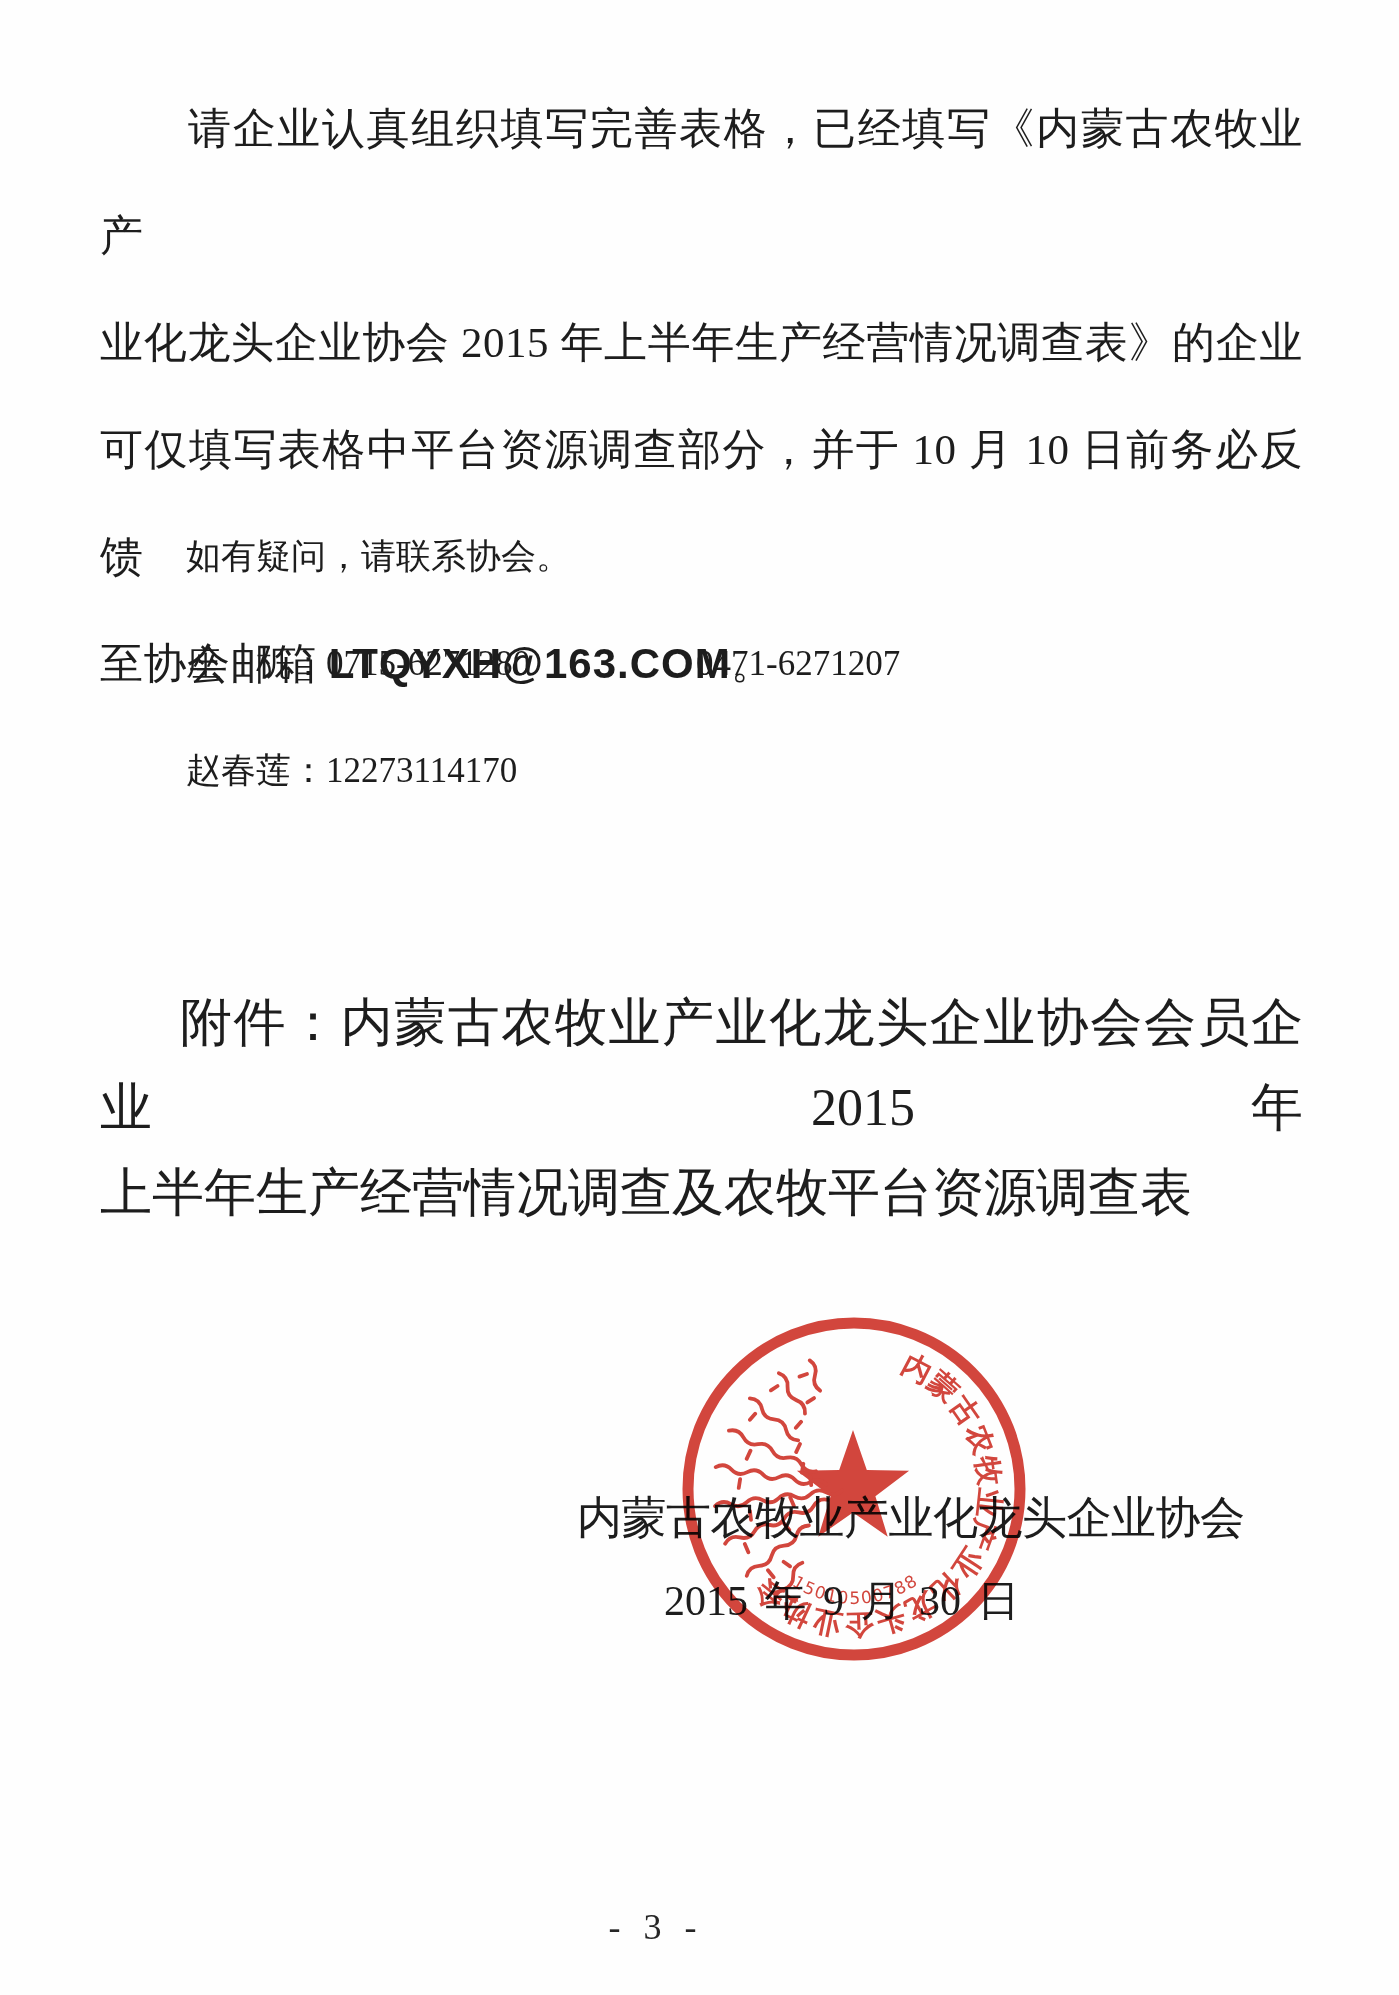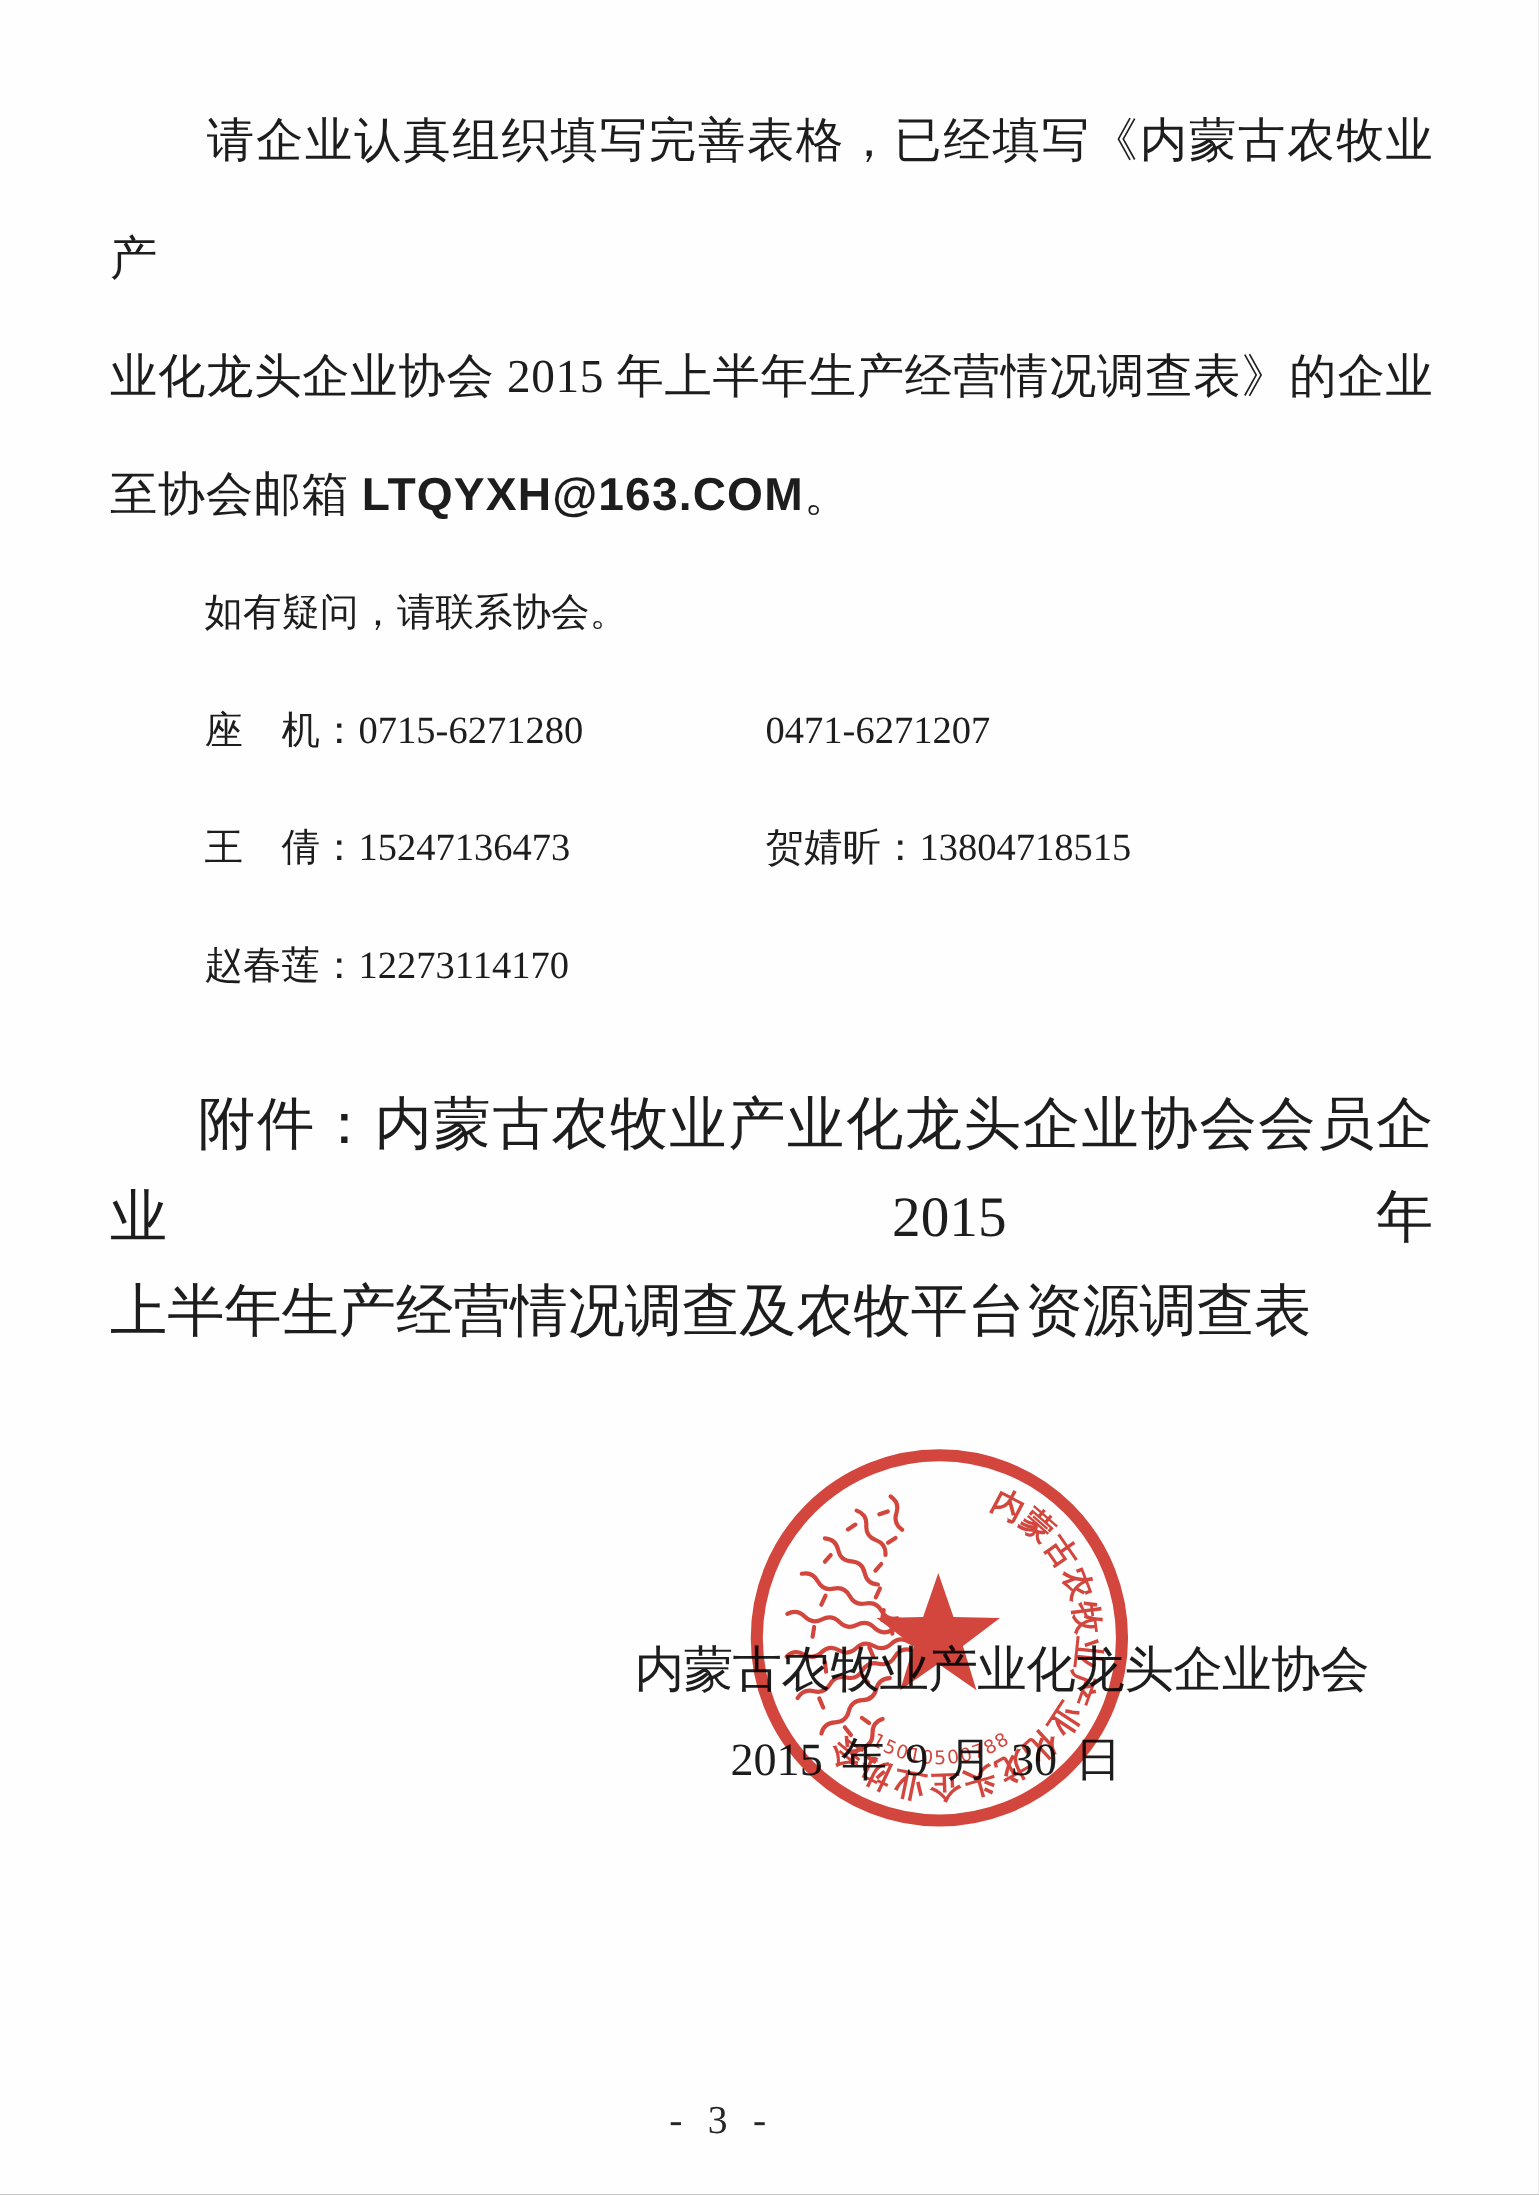--- a/index.html
+++ b/index.html
@@ -68,30 +68,28 @@
   .stamp svg { display:block; }
 </style>
 </head>
 <body>
 
 <div class="page">
 
   <section class="abs para1">
     <div class="jl indent">请企业认真组织填写完善表格，已经填写《内蒙古农牧业产</div>
     <div class="jl">业化龙头企业协会 2015 年上半年生产经营情况调查表》的企业</div>
+    <div class="jl">可仅填写表格中平台资源调查部分，并于 10 月 10 日前务必反馈</div>
     <div><span>至协会邮箱 </span><span class="email">LTQYXH@163.COM</span><span>。</span></div>
   </section>
 
   <section class="abs contact">
     <div>如有疑问，请联系协会。</div>
     <div>
       <span class="col1"><span>座　机：</span><span>0715-6271280</span></span><span>0471-6271207</span>
-    </div>
-    <div>
-      <span class="col1"><span>王　倩：</span><span>15247136473</span></span><span><span>贺婧昕：</span><span>13804718515</span></span>
     </div>
     <div>
       <span>赵春莲：</span><span>12273114170</span>
     </div>
   </section>
 
   <section class="abs attach">
     <div class="jl indent2">附件：内蒙古农牧业产业化龙头企业协会会员企业 2015 年</div>
     <div>上半年生产经营情况调查及农牧平台资源调查表</div>
   </section>

